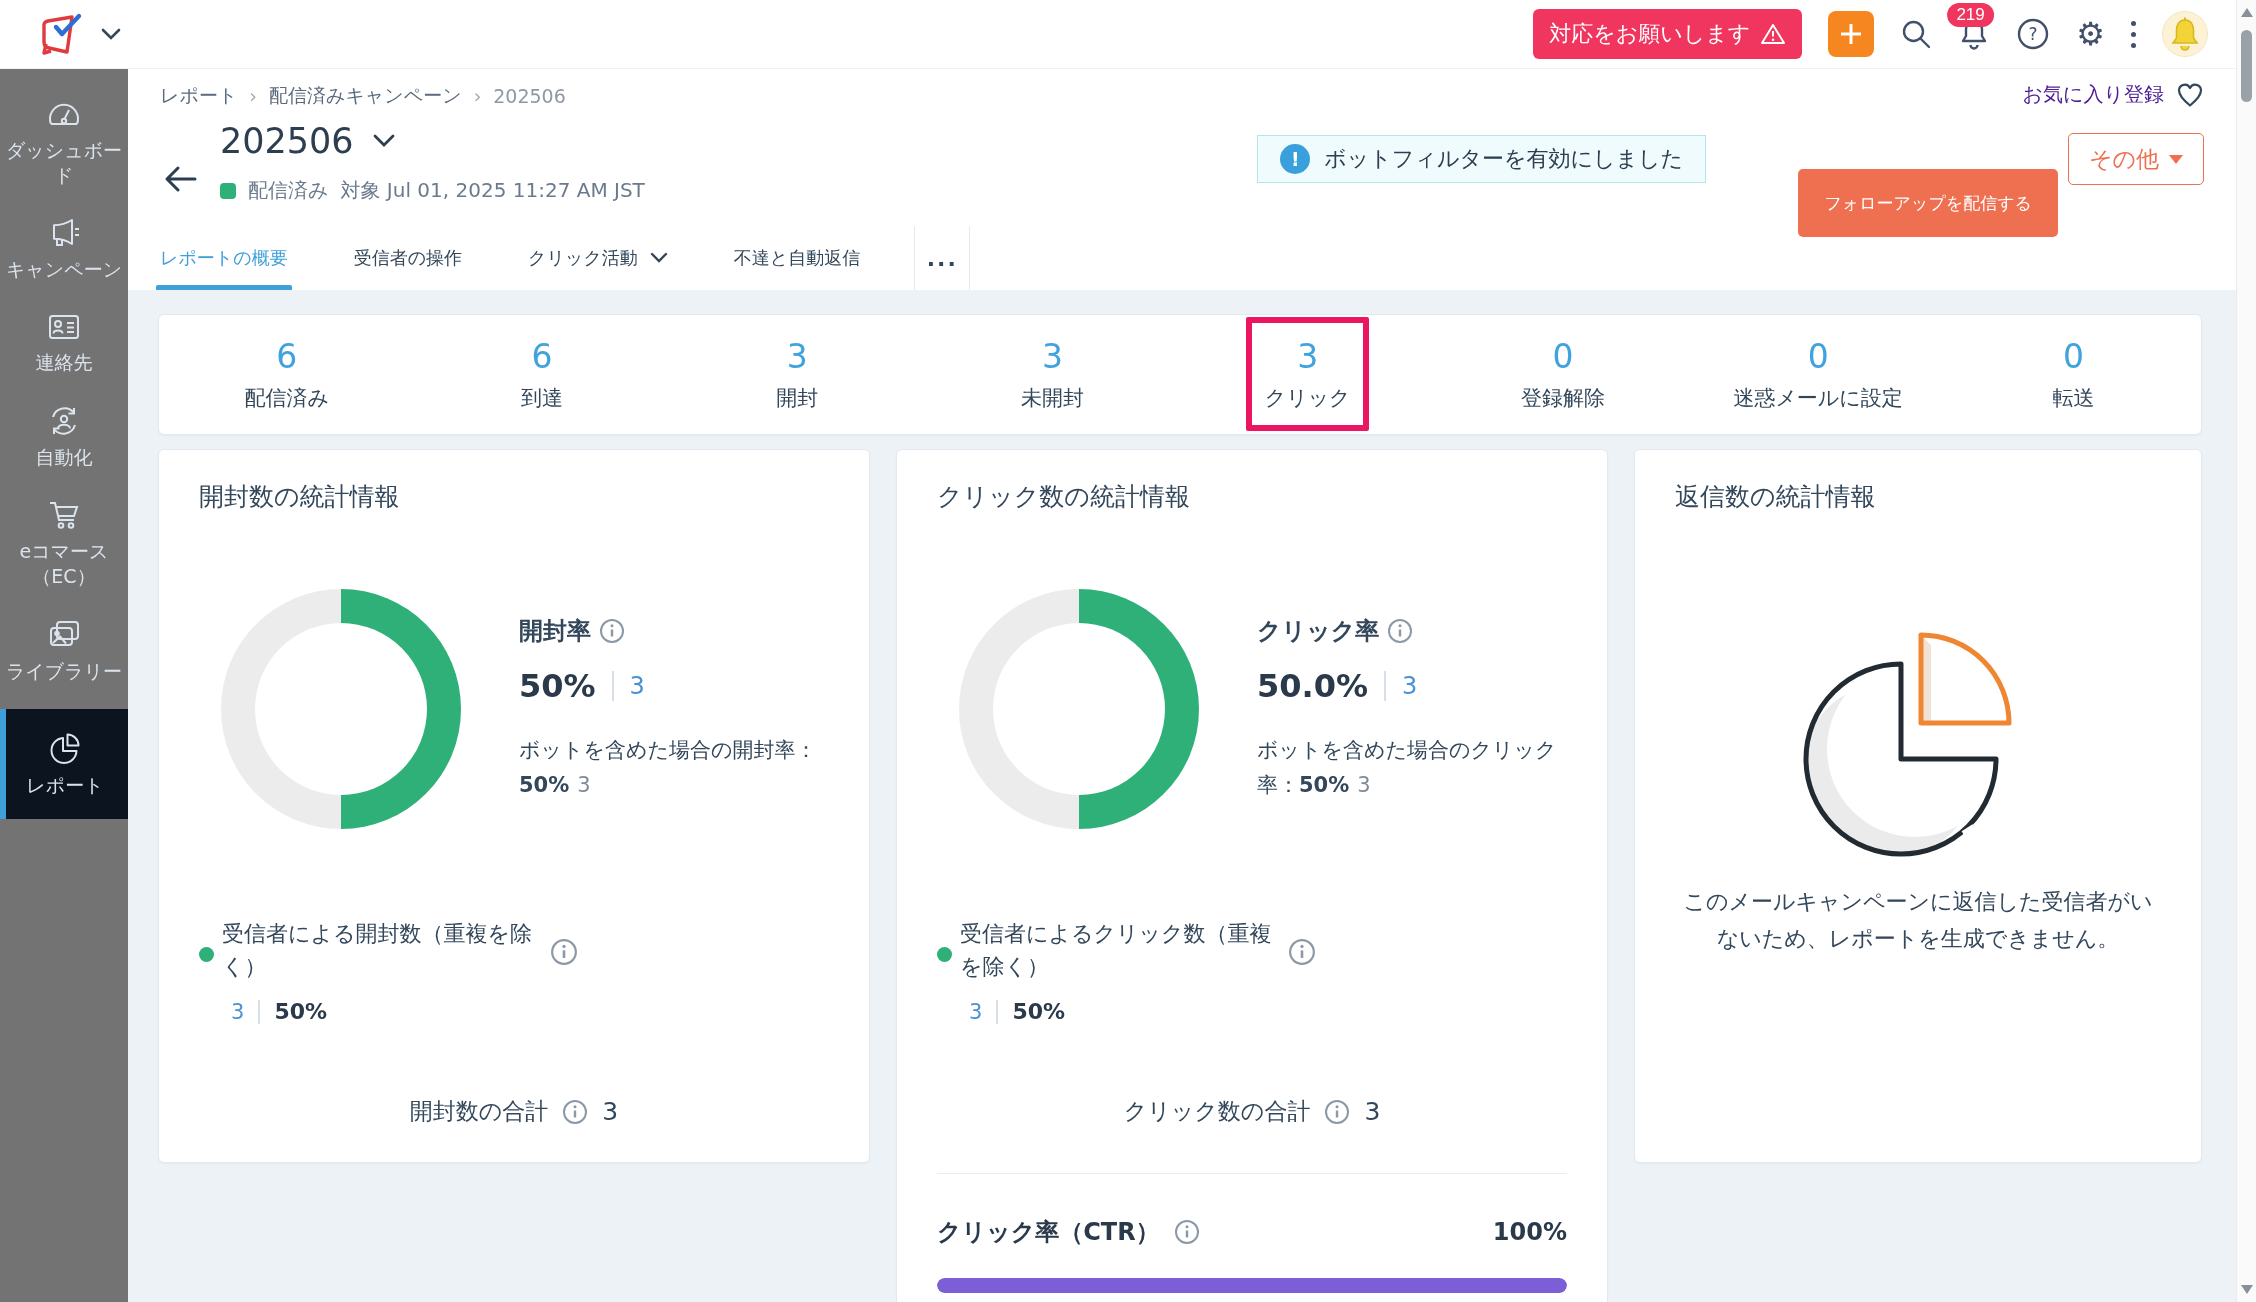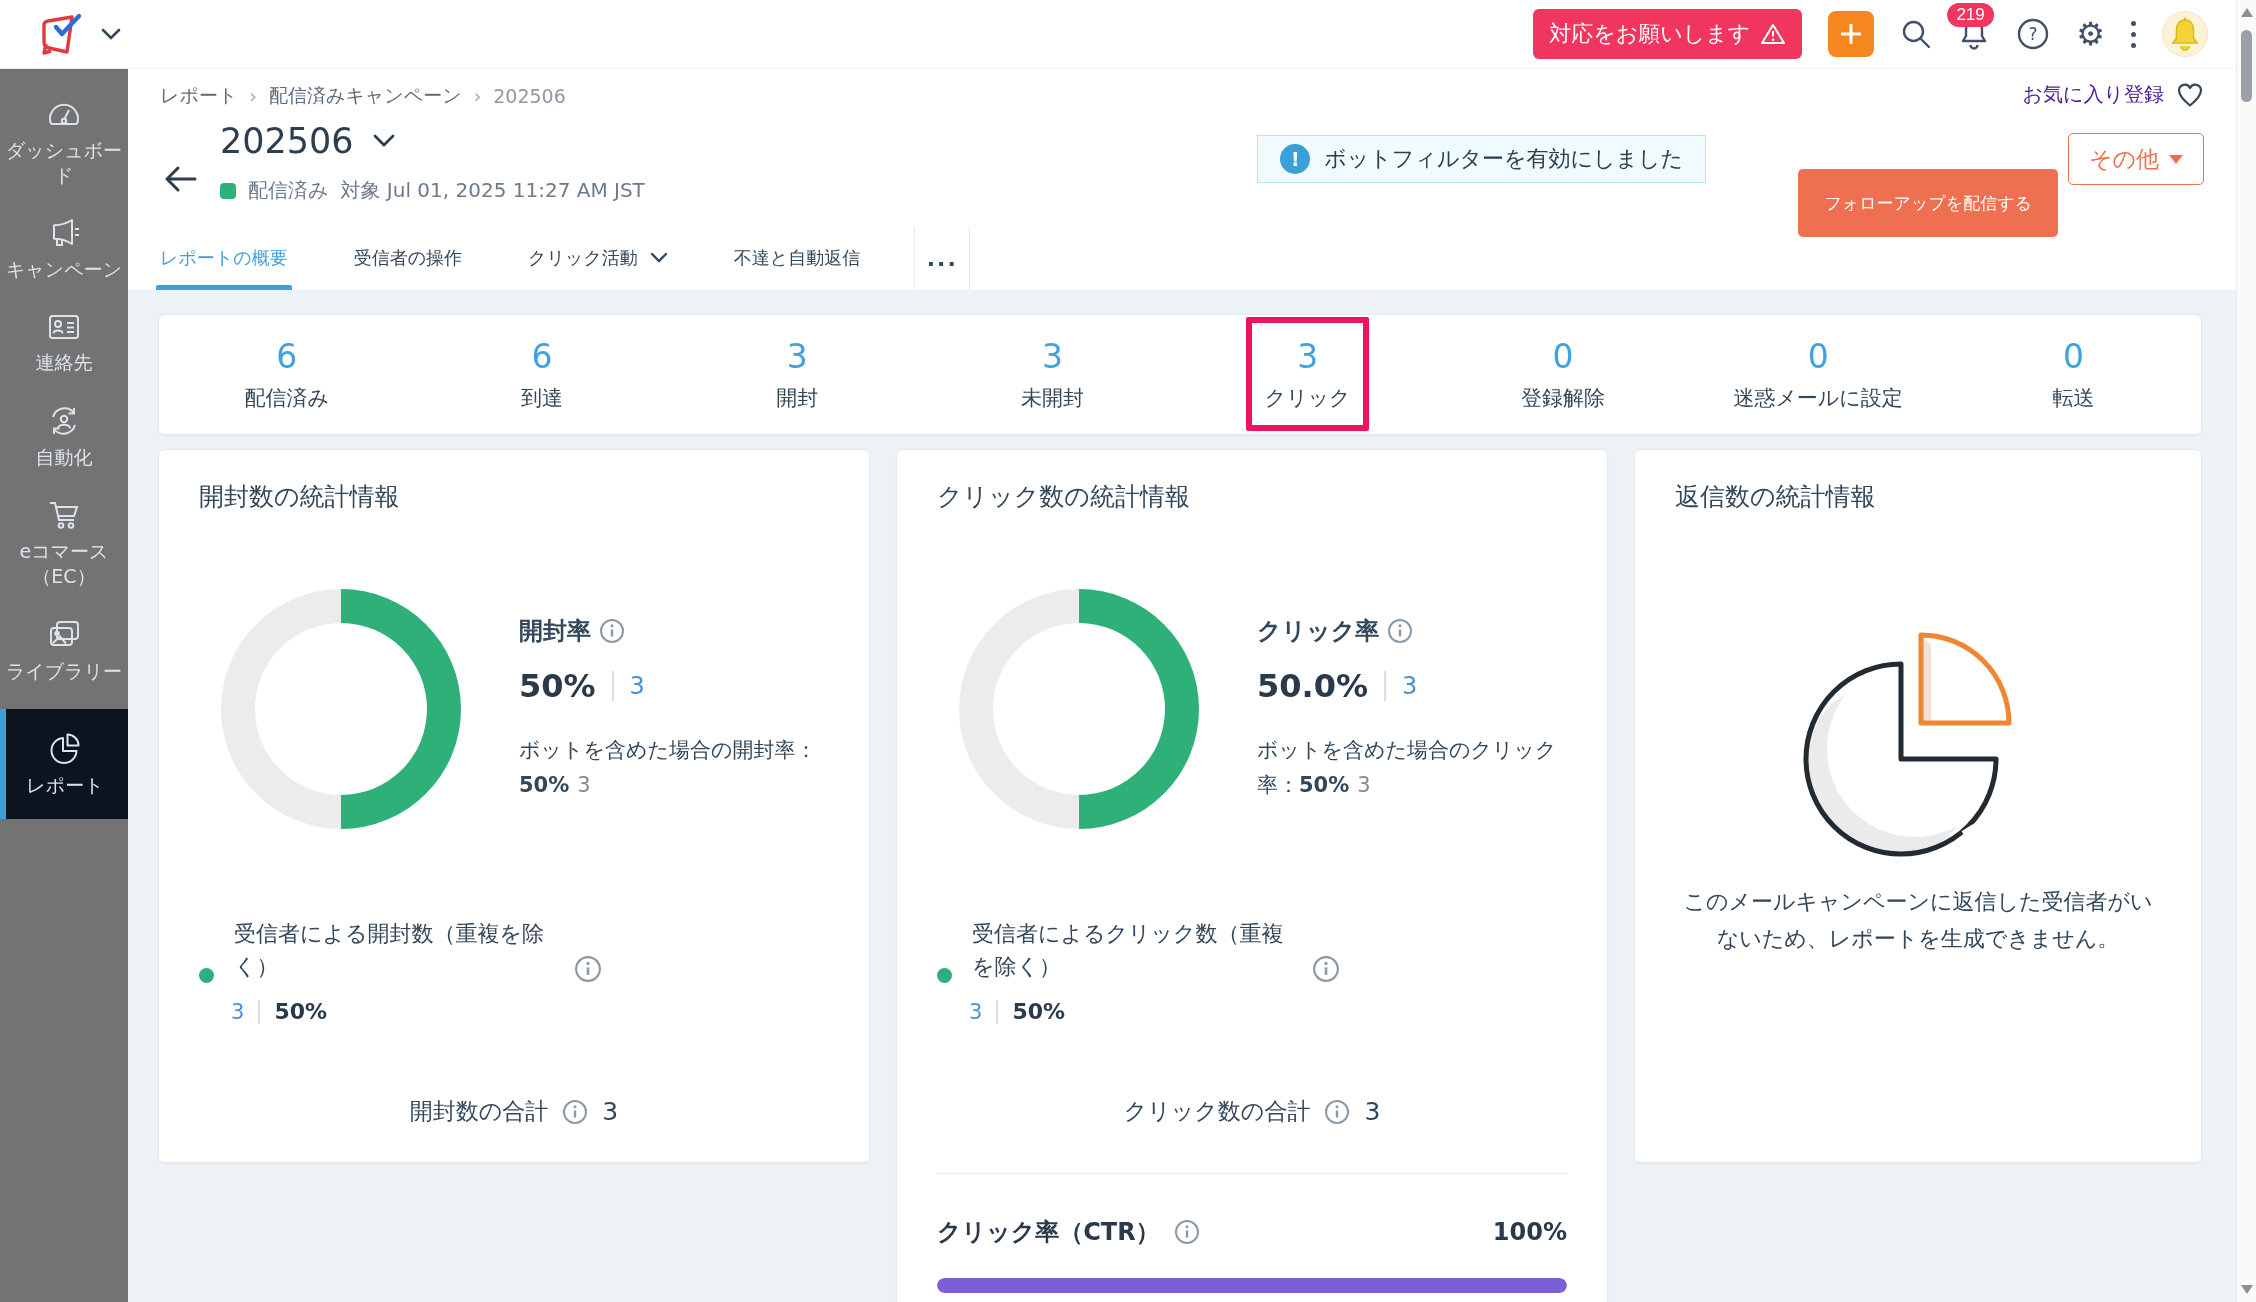--- a/index.html
+++ b/index.html
@@ -87,21 +87,21 @@
   .rate-value-row { display:flex; align-items:center; gap:16px; margin-top:20px; }
   .rate-value { font-size:32px; font-weight:bold; color:#2b3a4a; }
   .vdiv { width:2px; height:30px; background:#d9dfe6; }
   .vdiv.sm { height:24px; }
   .count-blue { color:#4a90d5; font-size:24px; }
   .bot-note { margin-top:28px; font-size:21px; line-height:1.65; color:#33475b; }
   .bot-note b { font-weight:bold; }
   .bot-note .gray { color:#7f8a96; margin-left:8px; }
 
   .legend { margin-top:88px; }
-  .legend-top { display:flex; align-items:flex-end; gap:20px; }
+  .legend-top { display:flex; align-items:center; gap:8px; }
   .legend-dot { width:15px; height:15px; border-radius:50%; background:#2fb079; margin-top:8px; flex:0 0 auto; }
   .legend-label { font-size:22px; line-height:1.5; color:#33475b; max-width:320px; }
   .legend-info { margin-top:4px; }
   .legend-vals { display:flex; align-items:center; gap:14px; margin-top:16px; margin-left:32px; }
   .legend-count { color:#4a90d5; font-size:21px; }
   .legend-pct { font-size:22px; font-weight:bold; color:#2b3a4a; }
 
   .total-row { display:flex; align-items:center; justify-content:center; gap:14px; margin-top:72px; font-size:23px; color:#33475b; }
   .total-val { font-size:25px; }
 

